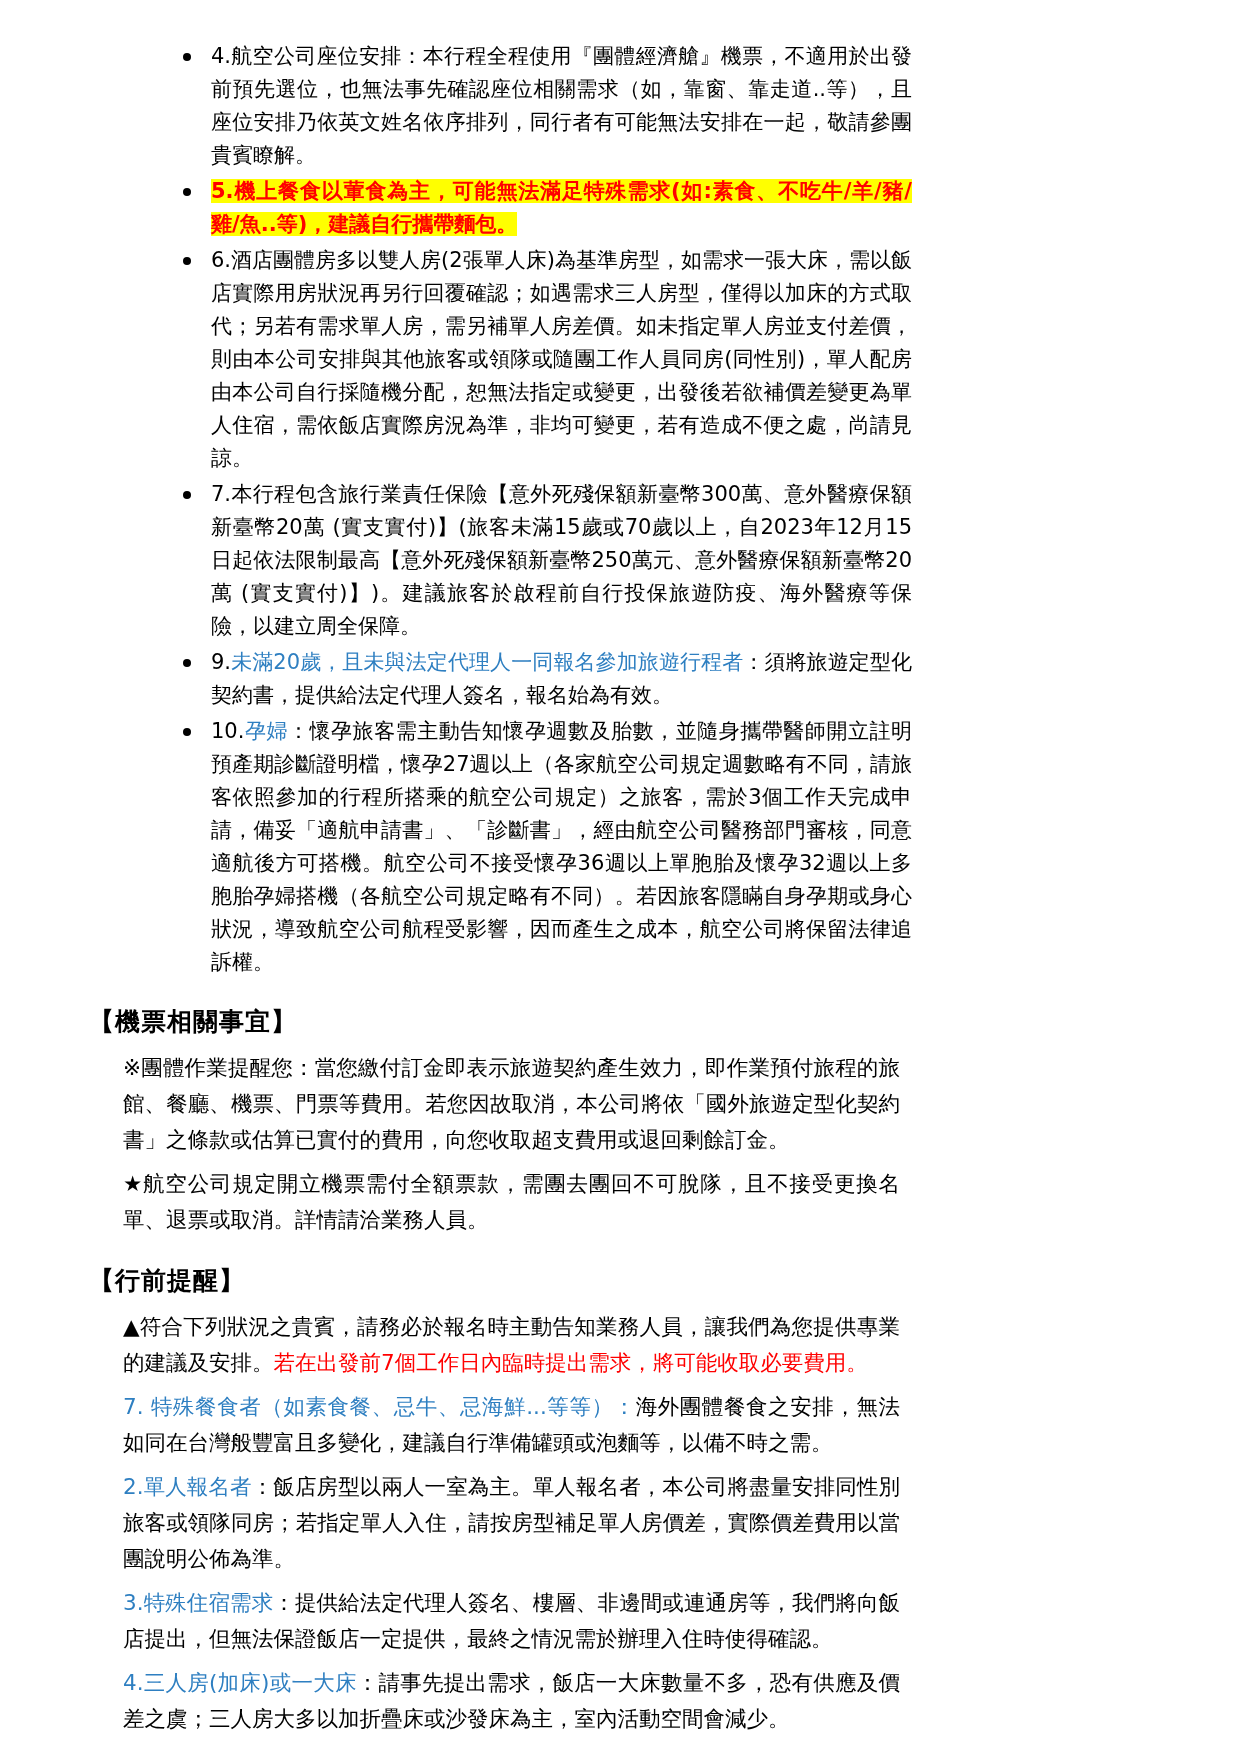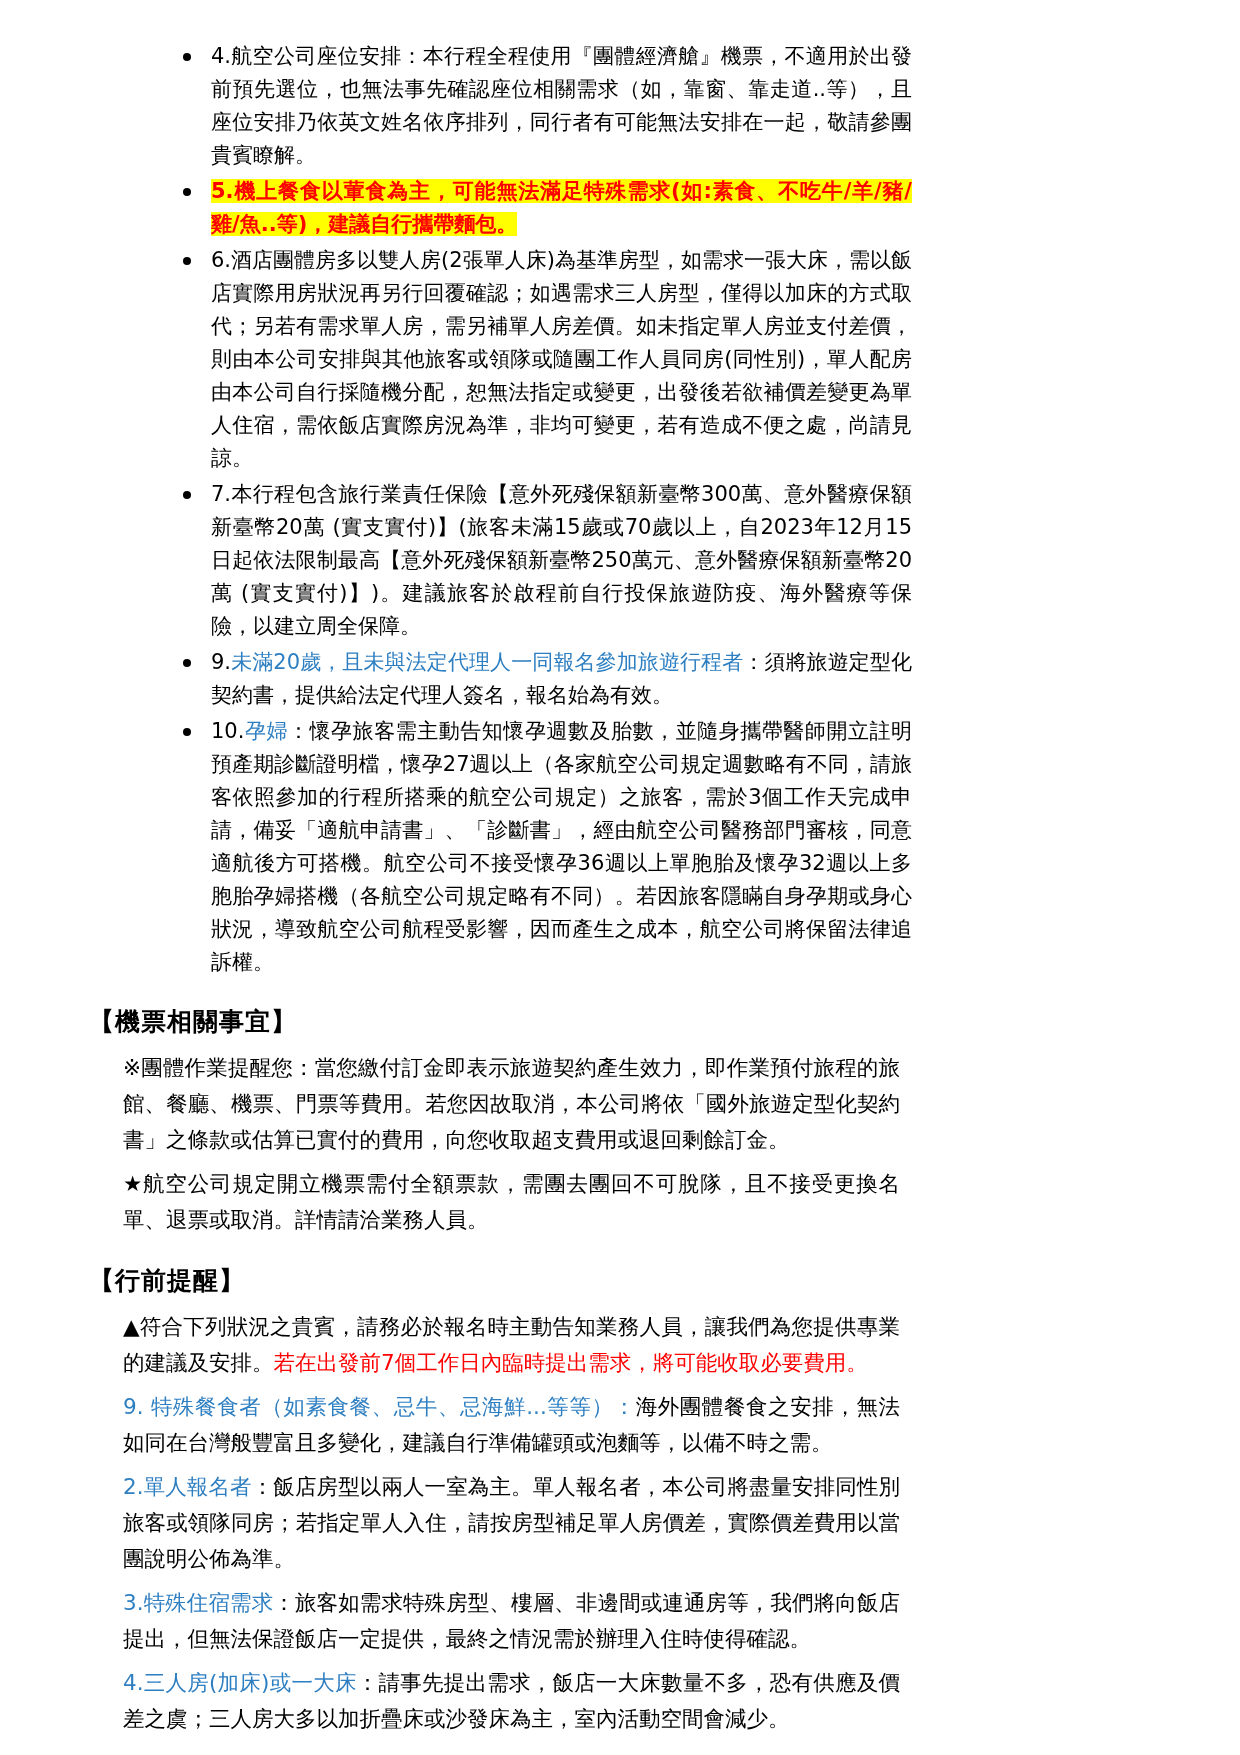--- a/index.html
+++ b/index.html
@@ -114,25 +114,25 @@
       <p class="para"><span class="seg black">※團體作業提醒您：當您繳付訂金即表示旅遊契約產生效力，即作業預付旅程的旅館、餐廳、機票、門票等費用。若您因故取消，本公司將依「國外旅遊定型化契約書」之條款或估算已實付的費用，向您收取超支費用或退回剩餘訂金。</span></p>
 
       <p class="para"><span class="seg black">★航空公司規定開立機票需付全額票款，需團去團回不可脫隊，且不接受更換名單、退票或取消。詳情請洽業務人員。</span></p>
     </div>
 
   <h2 class="sec">【行前提醒】</h2>
   <div class="paras">
 
       <p class="para"><span class="seg black">▲符合下列狀況之貴賓，請務必於報名時主動告知業務人員，讓我們為您提供專業的建議及安排。</span><span class="seg red">若在出發前7個工作日內臨時提出需求，將可能收取必要費用。</span></p>
 
-      <p class="para"><span class="seg blue">9. 特殊餐食者（如素食餐、忌牛、忌海鮮...等等）：</span><span class="seg black">海外團體餐食之安排，無法如同在台灣般豐富且多變化，建議自行準備罐頭或泡麵等，以備不時之需。</span></p>
+      <p class="para"><span class="seg blue">7. 特殊餐食者（如素食餐、忌牛、忌海鮮...等等）：</span><span class="seg black">海外團體餐食之安排，無法如同在台灣般豐富且多變化，建議自行準備罐頭或泡麵等，以備不時之需。</span></p>
 
       <p class="para"><span class="seg blue">2.單人報名者</span><span class="seg black">：飯店房型以兩人一室為主。單人報名者，本公司將盡量安排同性別旅客或領隊同房；若指定單人入住，請按房型補足單人房價差，實際價差費用以當團說明公佈為準。</span></p>
 
-      <p class="para"><span class="seg blue">3.特殊住宿需求</span><span class="seg black">：旅客如需求特殊房型、樓層、非邊間或連通房等，我們將向飯店提出，但無法保證飯店一定提供，最終之情況需於辦理入住時使得確認。</span></p>
+      <p class="para"><span class="seg blue">3.特殊住宿需求</span><span class="seg black">：提供給法定代理人簽名、樓層、非邊間或連通房等，我們將向飯店提出，但無法保證飯店一定提供，最終之情況需於辦理入住時使得確認。</span></p>
 
       <p class="para"><span class="seg blue">4.三人房(加床)或一大床</span><span class="seg black">：請事先提出需求，飯店一大床數量不多，恐有供應及價差之虞；三人房大多以加折疊床或沙發床為主，室內活動空間會減少。</span></p>
 
     </div>
 
   <h2 class="sec">【航班行李】</h2>
   <div class="luggage-list">
 
       <div class="luggage-row">
         <span class="pin">

